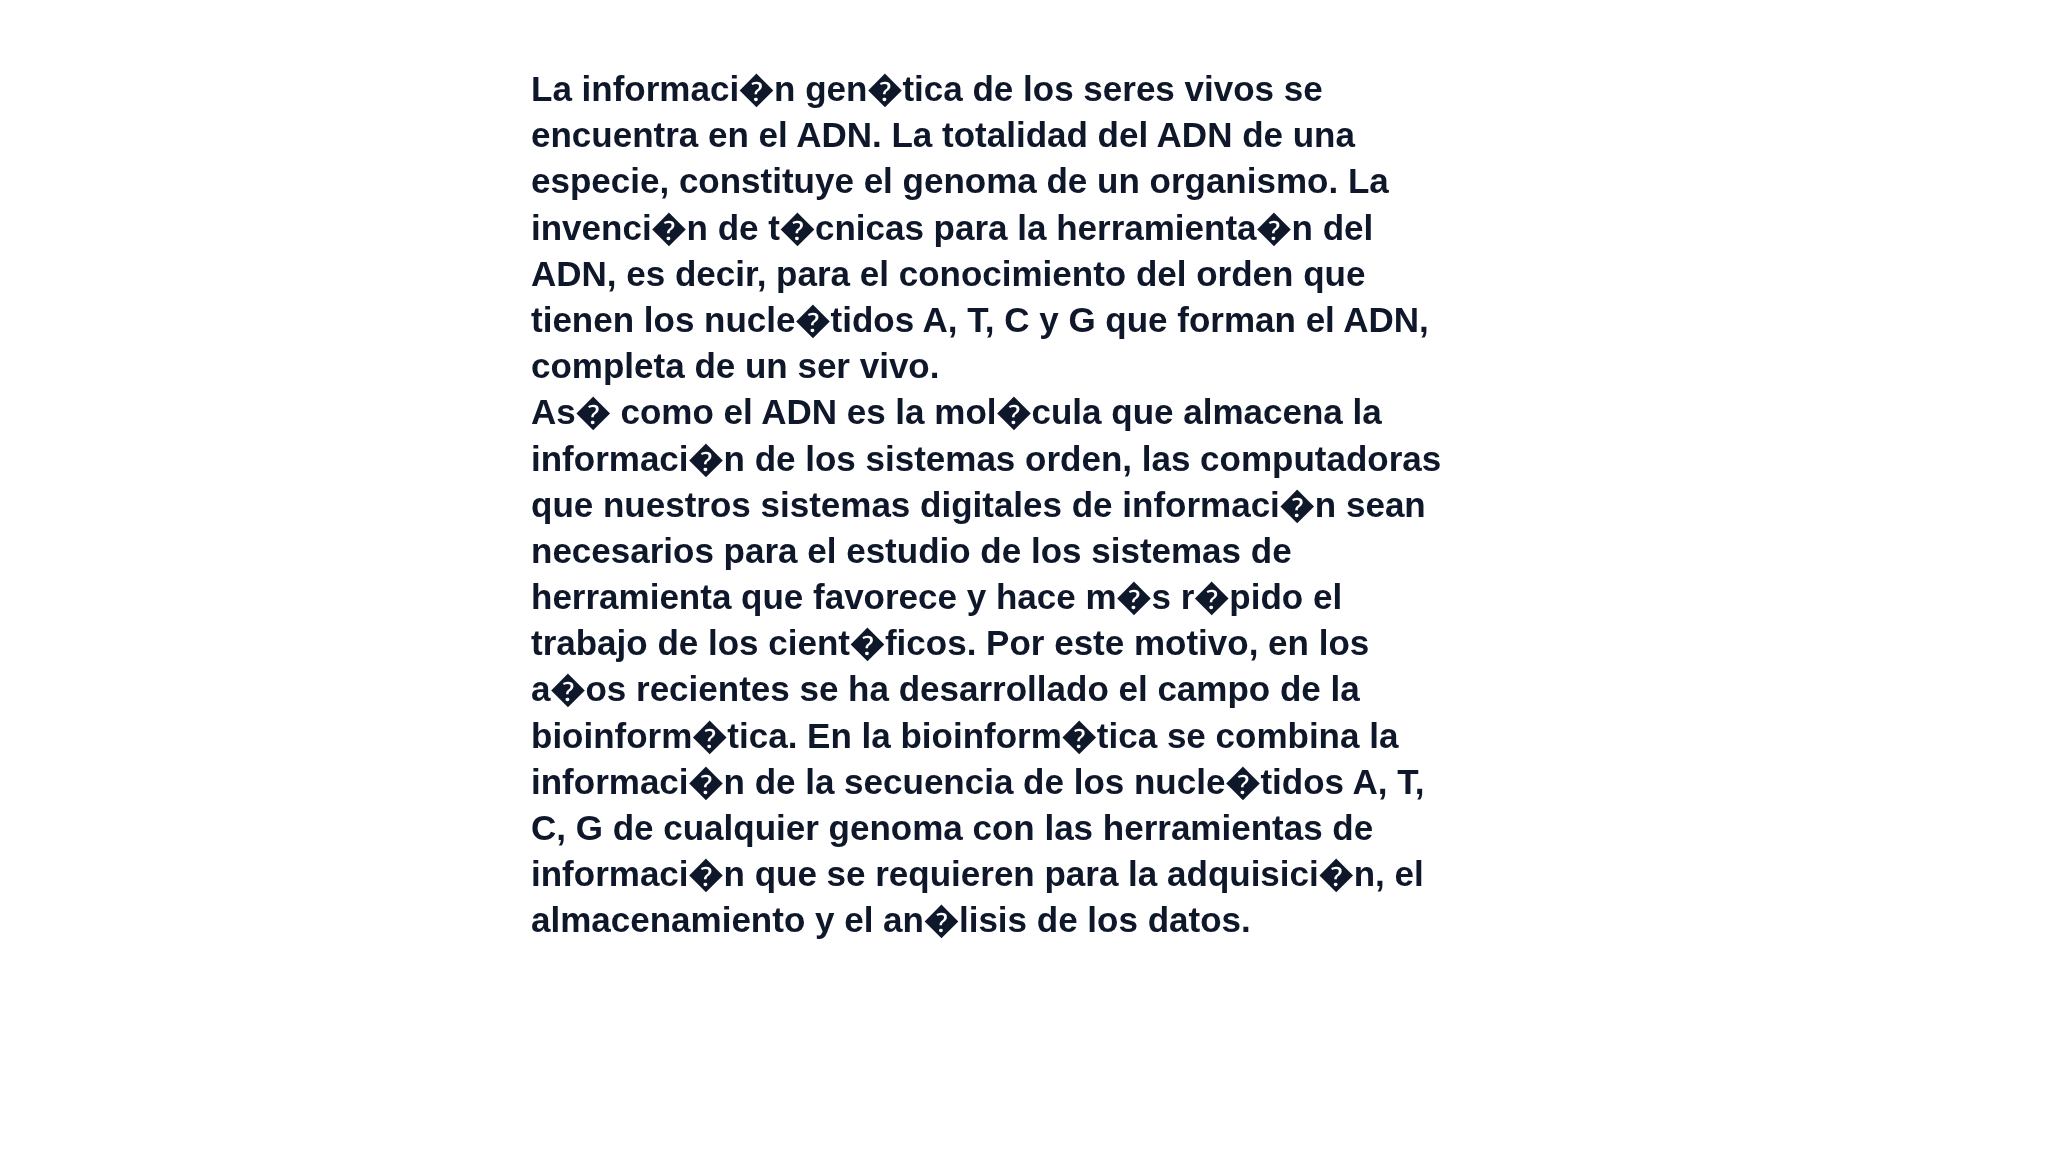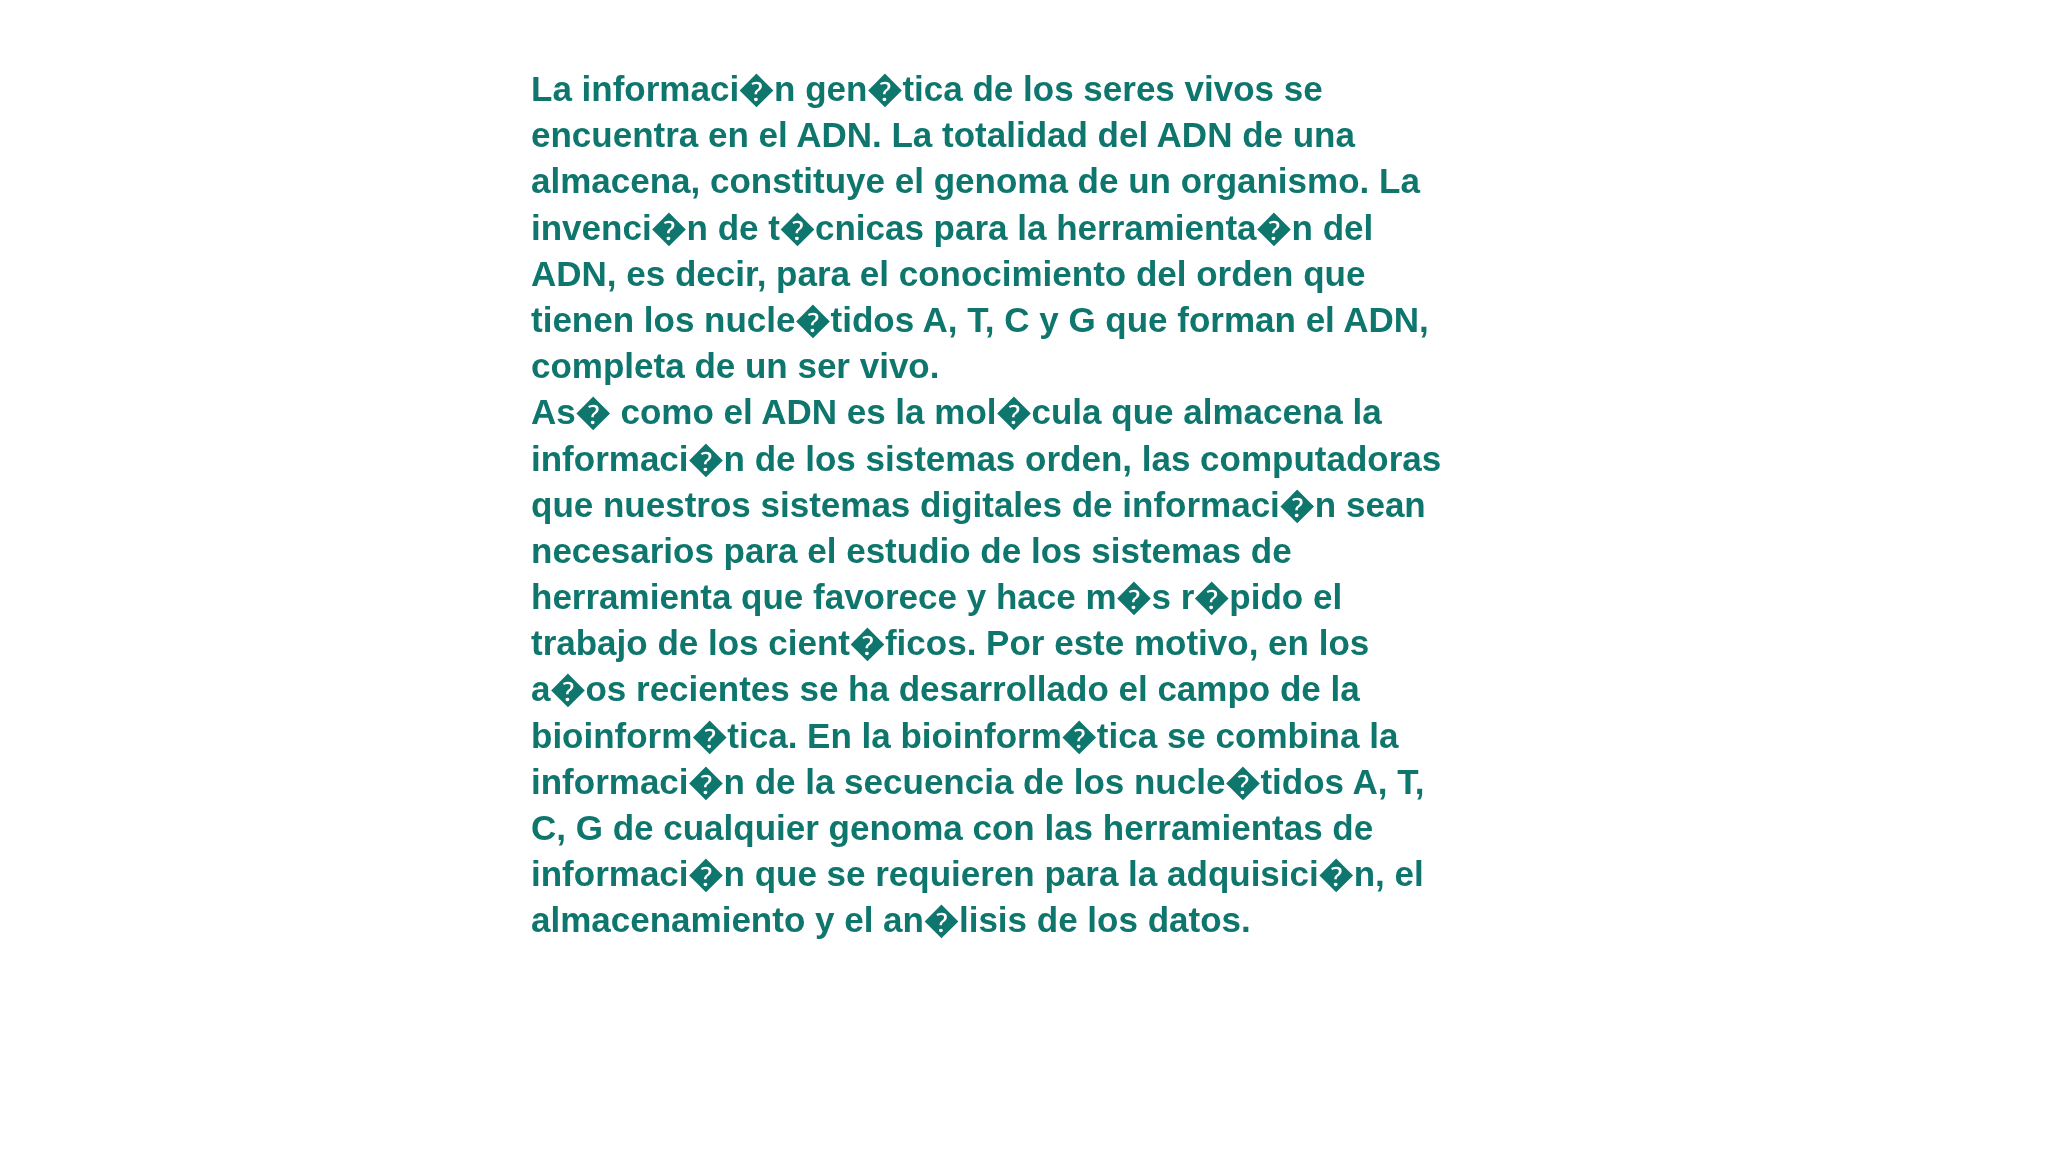--- a/index.html
+++ b/index.html
@@ -15,36 +15,36 @@
     }
     .doc {
       position: absolute;
       left: 531px;
       top: 66px;
       width: 1100px;
       font-family: "Liberation Sans", sans-serif;
       font-weight: bold;
       font-size: 35px;
       line-height: 46.2px;
-      color: #0f766e;
+      color: #0f172a;
       white-space: nowrap;
     }
     .line {
       display: block;
       height: 46.2px;
     }
   </style>
 </head>
 <body>
 
 <div class="doc">
   <div class="paragraph">
     <span class="line">La informaci�n gen�tica de los seres vivos se</span>
     <span class="line">encuentra en el ADN. La totalidad del ADN de una</span>
-    <span class="line">almacena, constituye el genoma de un organismo. La</span>
+    <span class="line">especie, constituye el genoma de un organismo. La</span>
     <span class="line">invenci�n de t�cnicas para la herramienta�n del</span>
     <span class="line">ADN, es decir, para el conocimiento del orden que</span>
     <span class="line">tienen los nucle�tidos A, T, C y G que forman el ADN,</span>
     <span class="line">completa de un ser vivo.</span>
   </div>
   <div class="paragraph">
     <span class="line">As� como el ADN es la mol�cula que almacena la</span>
     <span class="line">informaci�n de los sistemas orden, las computadoras</span>
     <span class="line">que nuestros sistemas digitales de informaci�n sean</span>
     <span class="line">necesarios para el estudio de los sistemas de</span>

